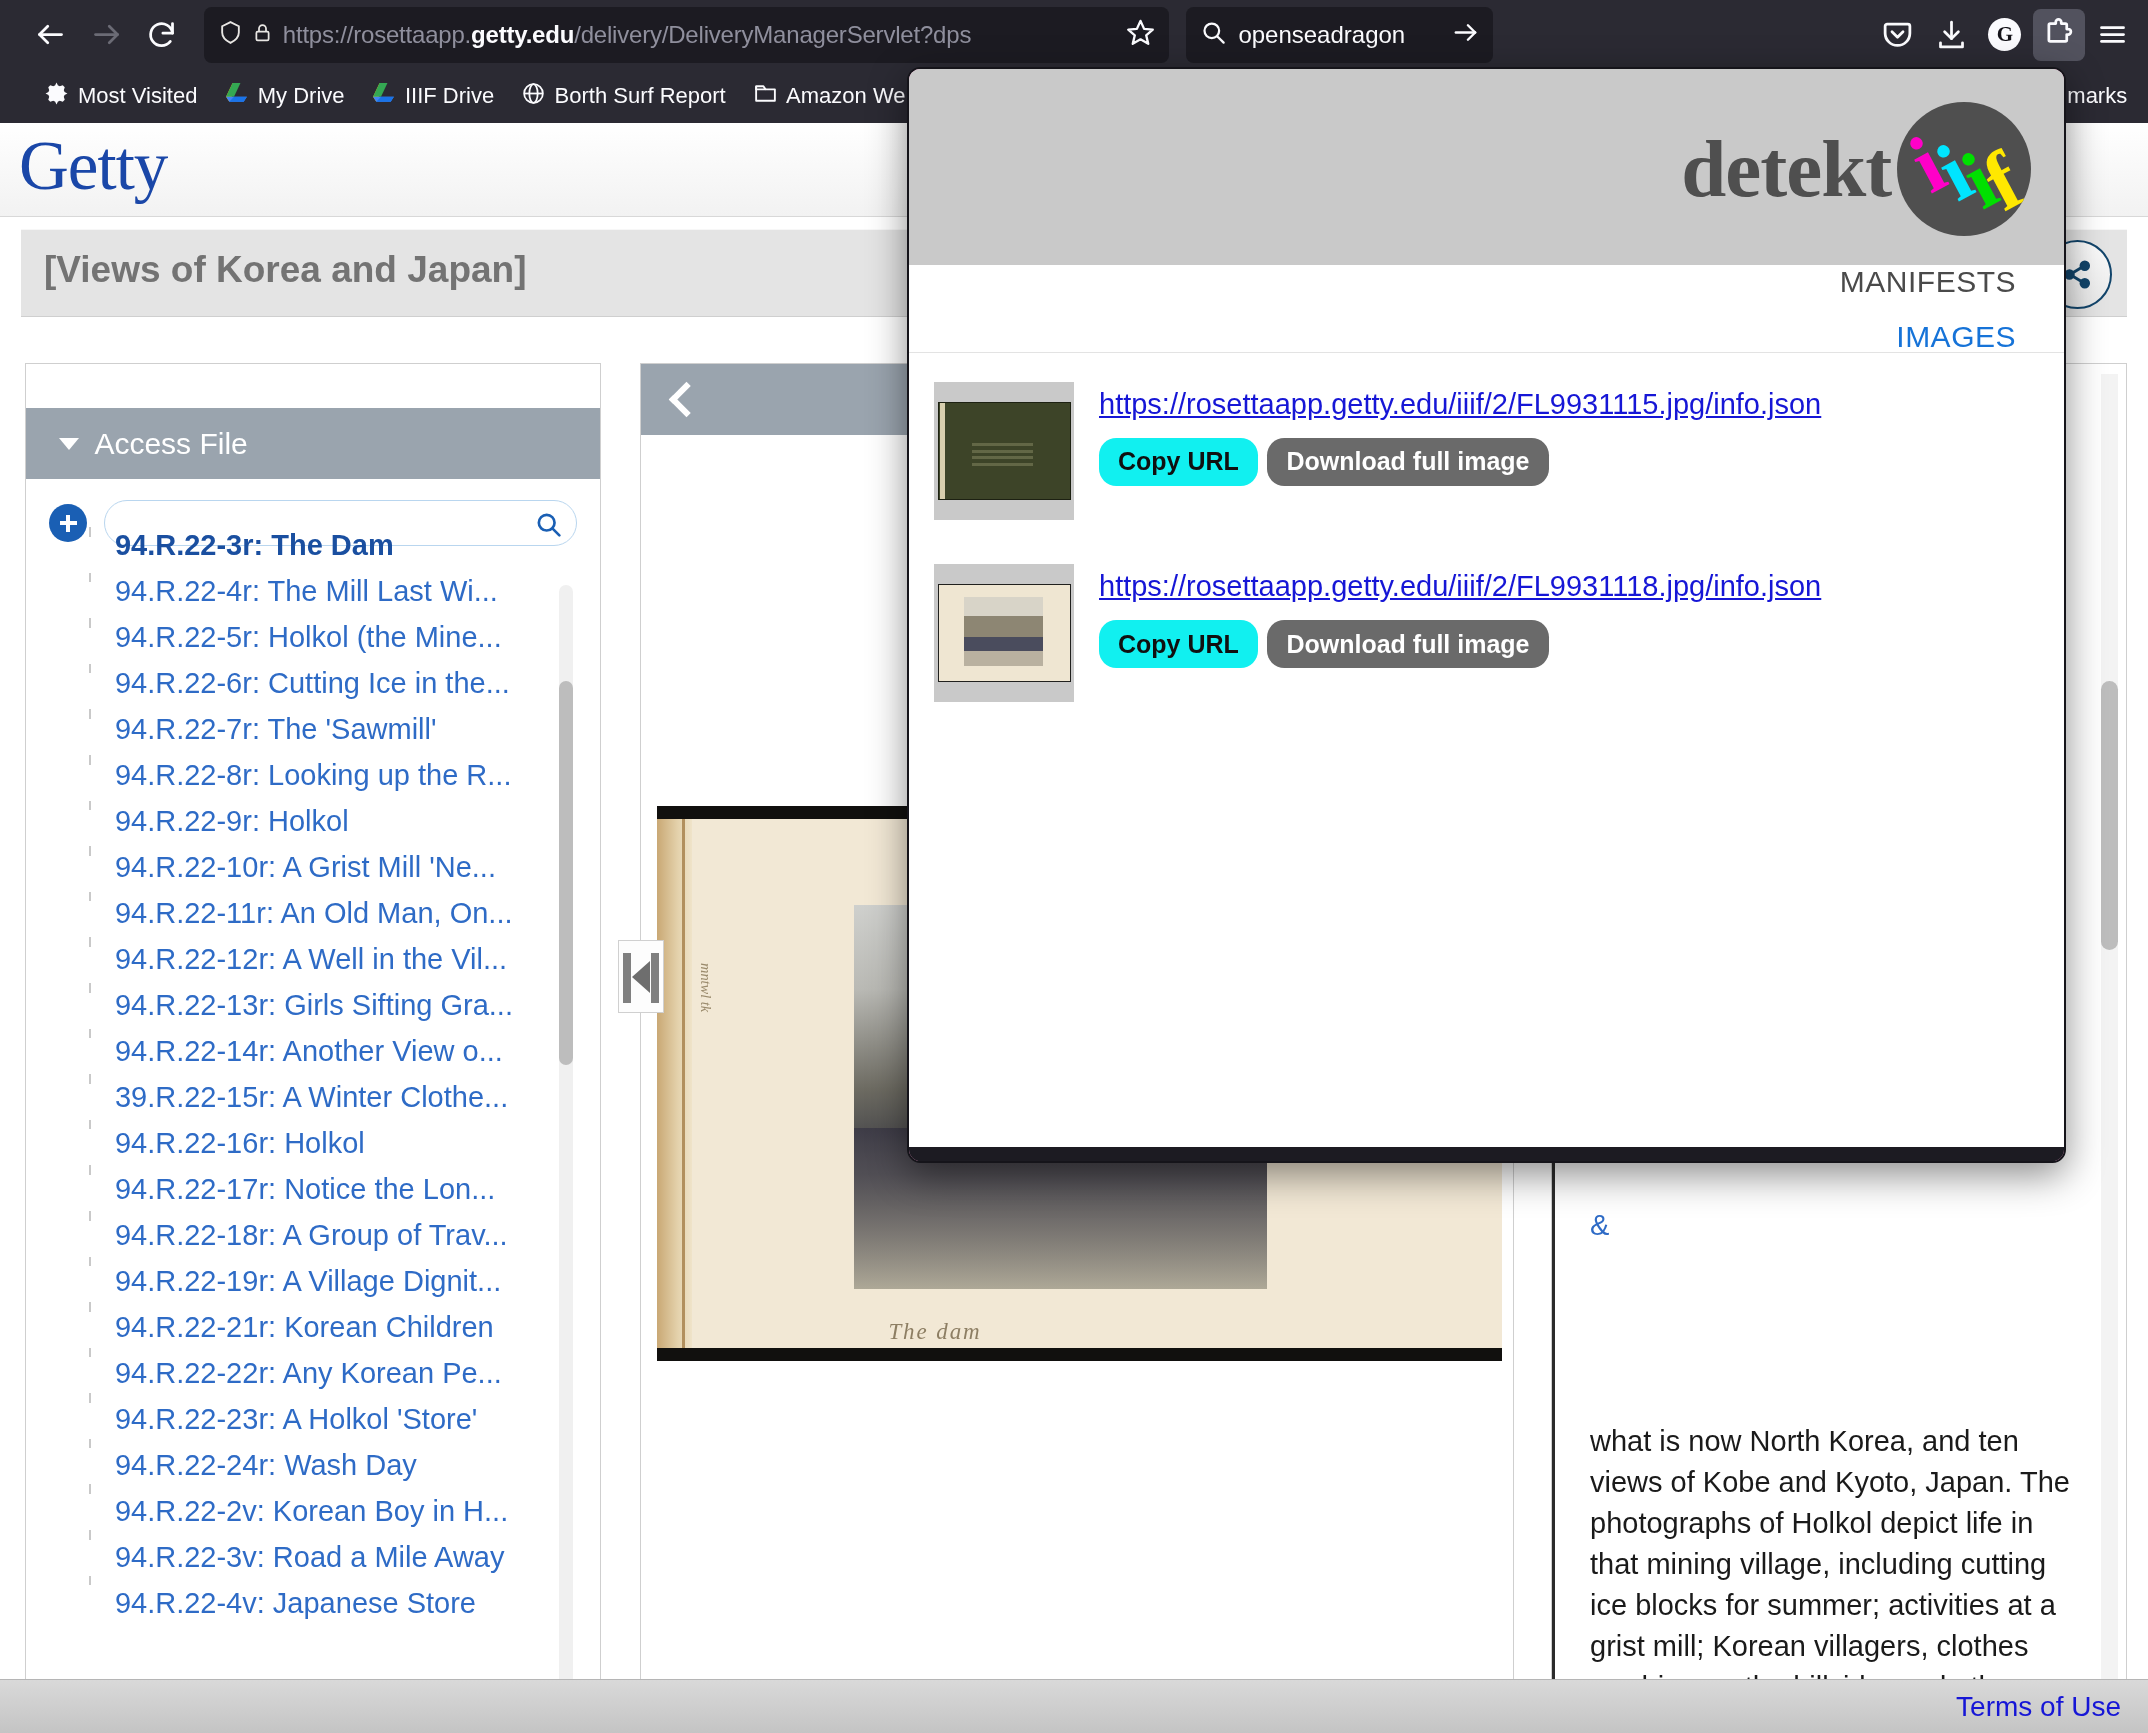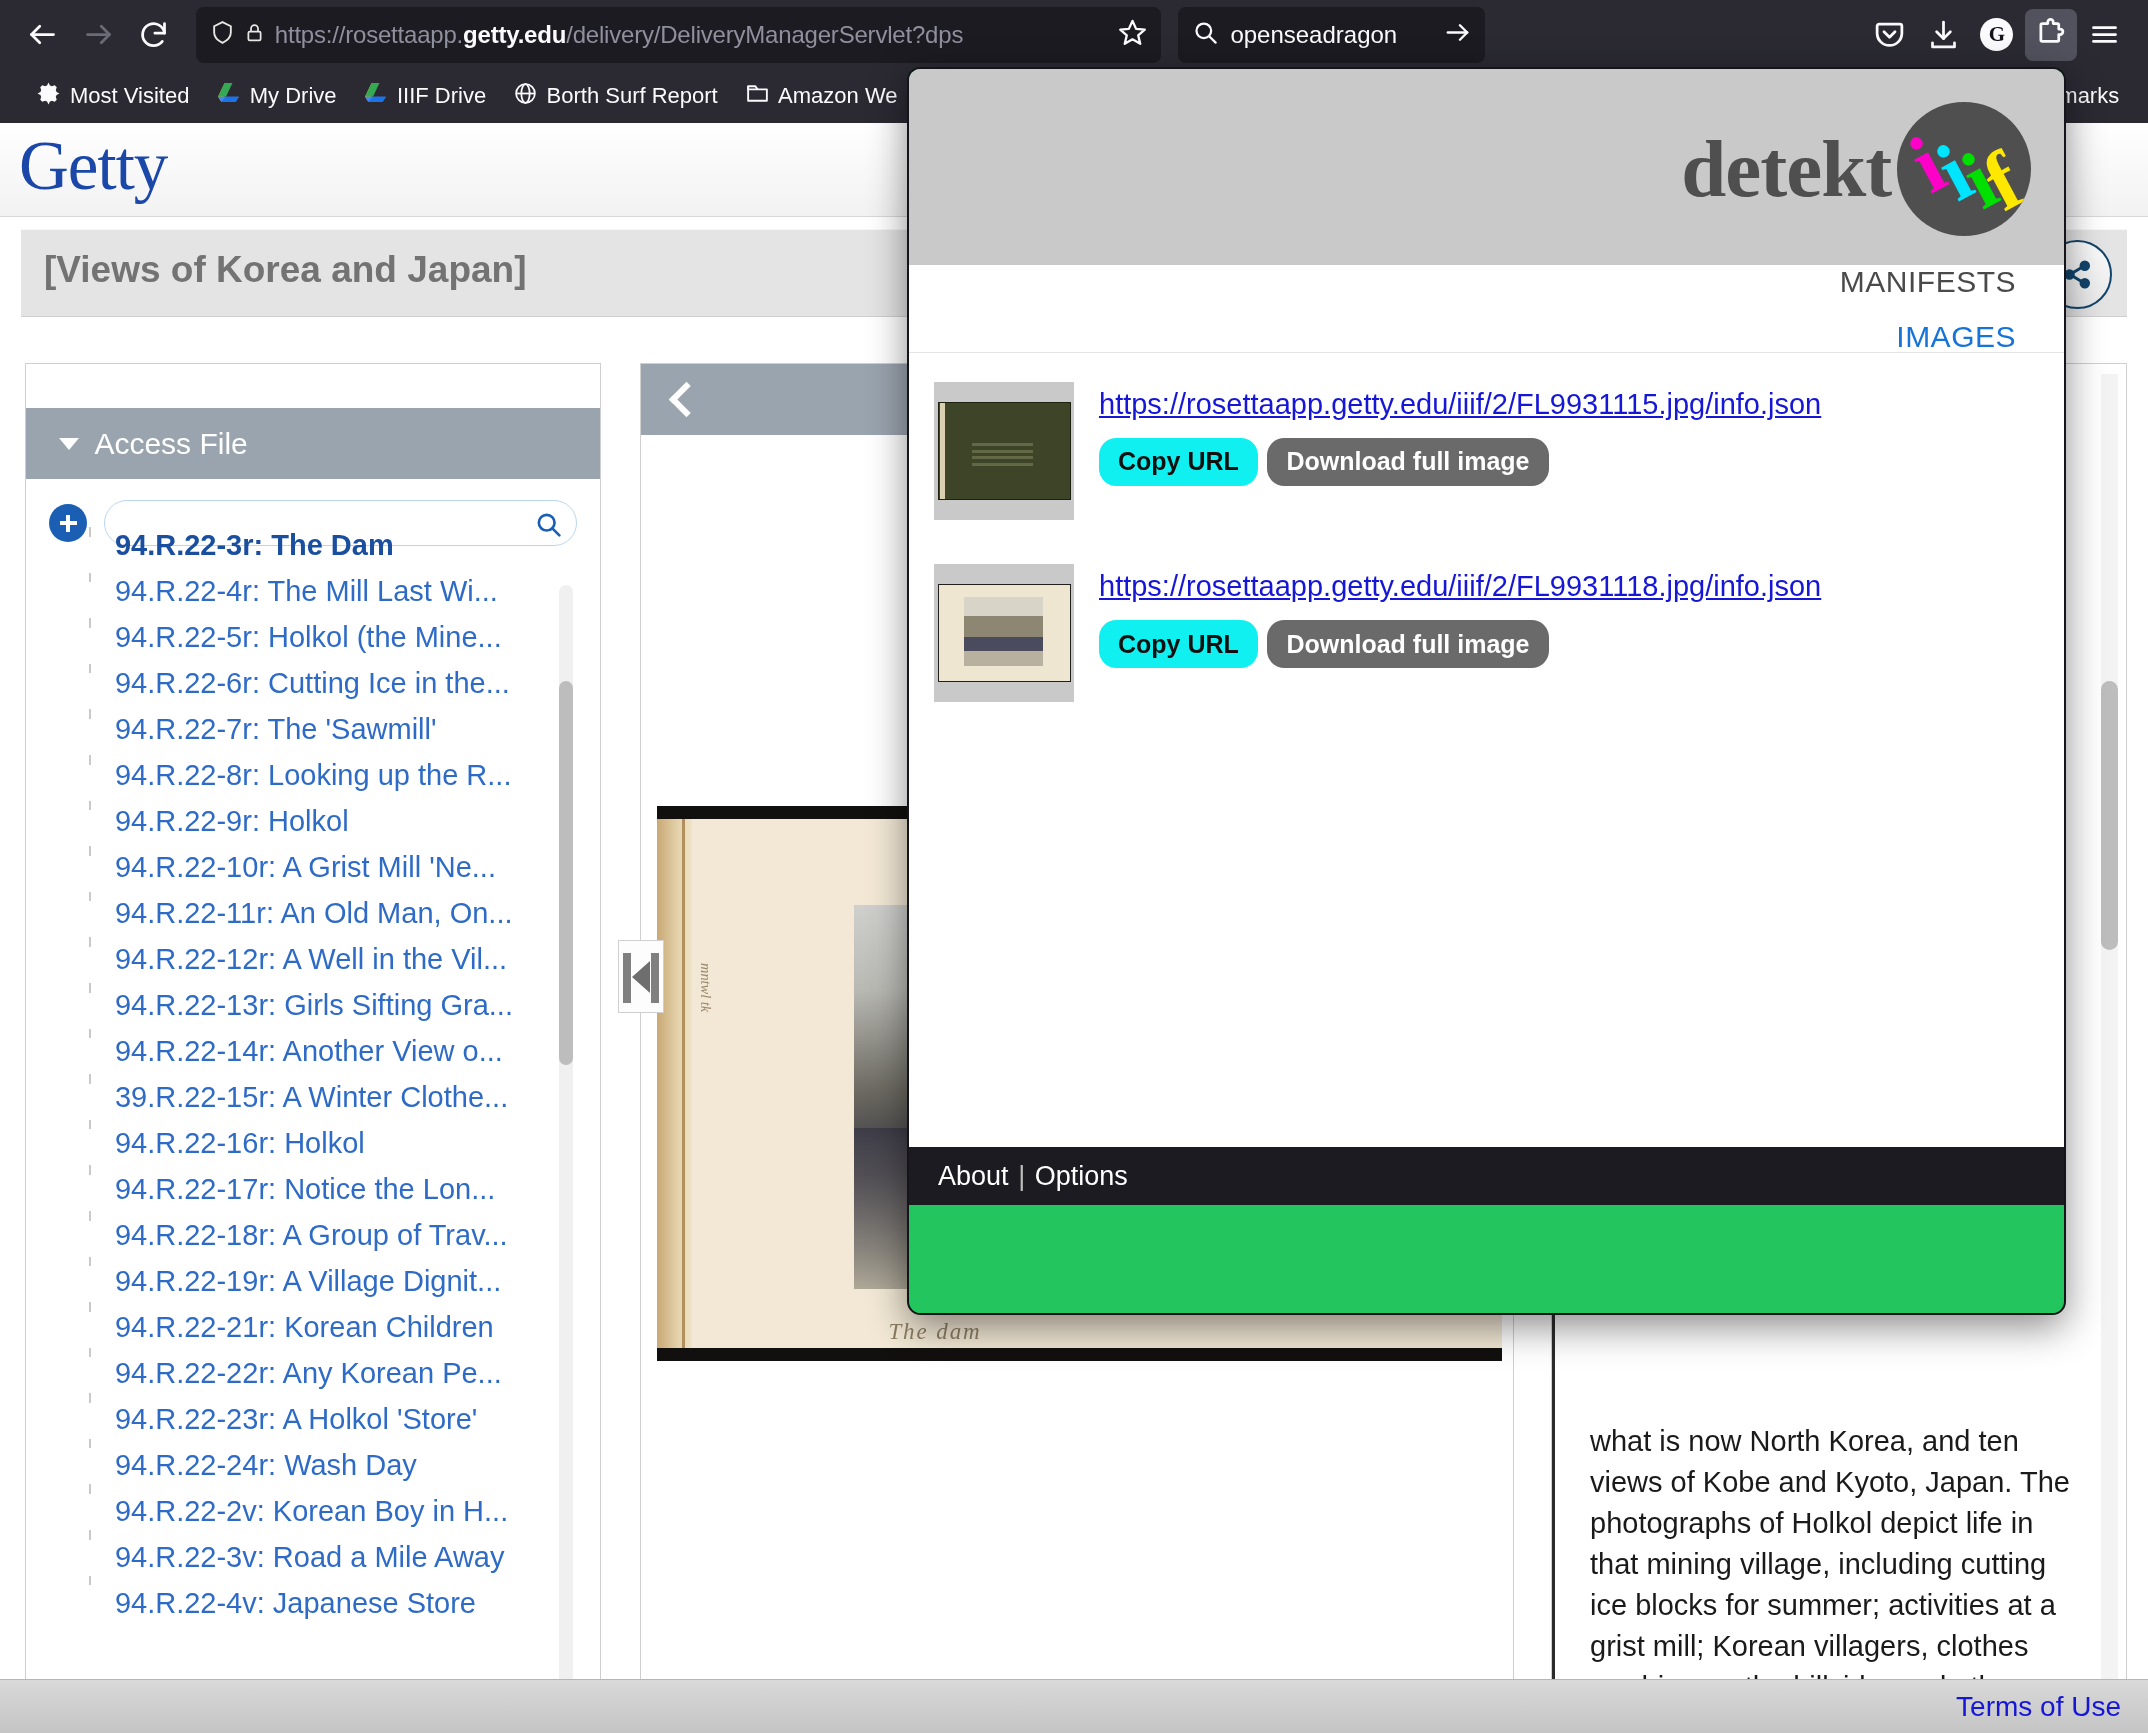--- a/index.html
+++ b/index.html
@@ -5,21 +5,21 @@
   * { box-sizing: border-box; margin: 0; padding: 0; }
   html, body {
     width: 2148px; height: 1733px;
     font-family: "Liberation Sans", sans-serif;
     background: #2b2a33; overflow: hidden;
   }
   #root { position: relative; width: 2148px; height: 1733px; }
 
   
   .browser-chrome {
-    position: absolute; left: 0; top: 0; width: 1857px; height: 123px;
+    position: absolute; left: 8px; top: 0; width: 1857px; height: 123px;
     background: #2b2a33;
   }
   .nav-row {
     position: absolute; left: 0; top: 0; width: 2148px; height: 69px;
     display: flex; align-items: center; padding: 0 17.3px; gap: 5.8px;
   }
   .navbtn {
     width: 50px; height: 50px; border-radius: 5.8px;
     display: flex; align-items: center; justify-content: center;
     color: #fbfbfe; flex: none;
@@ -232,22 +232,22 @@
 
   .page-footer {
     position: absolute; left: 0; bottom: 0; width: 2148px; height: 54px;
     background: linear-gradient(#d9d9d9,#c4c4c4); border-top: 1px solid #b5b5b5;
     display: flex; align-items: center; justify-content: flex-end; padding-right: 27px;
   }
   .page-footer a { color: #1616d6; font-size: 28px; text-decoration: none; }
 
   
   .popup {
-    position: absolute; left: 907px; top: 67px; width: 1159px; height: 1248px;
-    background: #22c55e; border: 2.9px solid #15141a; border-radius: 13.4px;
+    position: absolute; left: 907px; top: 67px; width: 1159px; height: 1096px;
+    background: #f9a8d4; border: 2.9px solid #15141a; border-radius: 13.4px;
     box-shadow: 0 11.5px 38px rgba(0,0,0,.45); overflow: hidden;
   }
   .popup-banner {
     height: 196px; background: #c9c9c9; position: relative;
   }
   .detekt-wrap {
     position: absolute; right: 33px; top: 33px; display: flex; align-items: center; gap: 5.8px;
   }
   .detekt-word {
     font-family: "Liberation Serif", serif; font-weight: 700; font-size: 81px;

